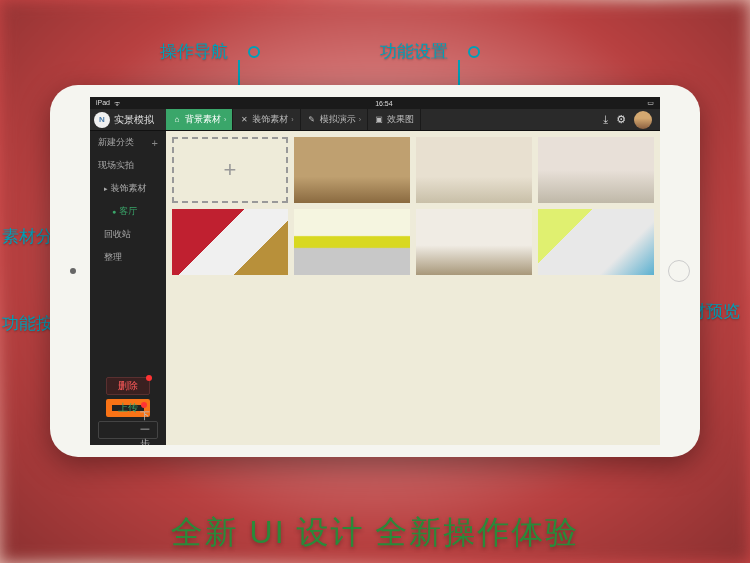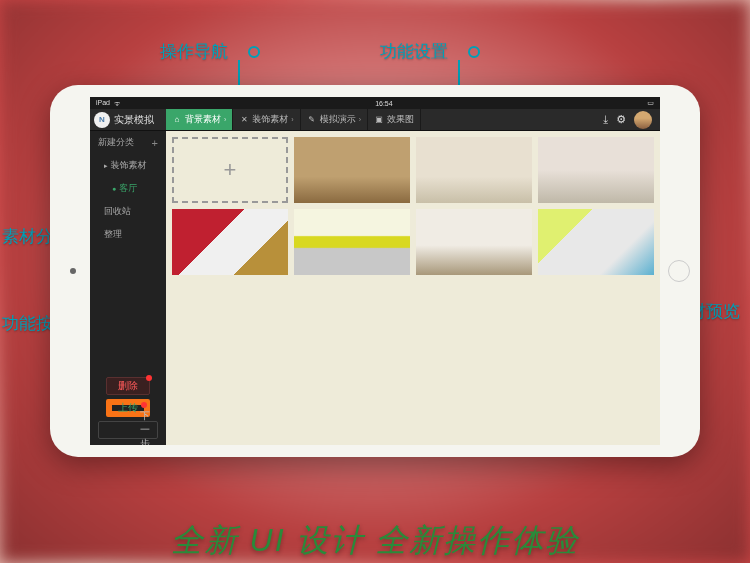--- a/index.html
+++ b/index.html
@@ -268,28 +268,27 @@
     flex-shrink: 0;
   }
   .line {
     position: absolute;
     background: #00a0b8;
   }
   .hero-text {
     position: absolute;
     left: 0;
     right: 0;
-    bottom: 0;
+    bottom: 8px;
     text-align: center;
     font-size: 32px;
     color: #2a8a3a;
     letter-spacing: 2px;
     text-shadow: 0 2px 4px rgba(0,0,0,0.3);
     font-weight: 300;
-    font-style: italic;
   }
 </style>
 </head>
 <body>
 
 <div class="bg-blur"></div>
 
 <div class="annot" style="left:160px; top:40px;">
   <span>操作导航</span>
   <span class="dot"></span>
@@ -374,20 +373,23 @@
         <span class="ricon">⚙</span>
         <div class="avatar"></div>
       </div>
     </div>
 
     <div class="appbody">
       <div class="sidebar">
         <div class="side-row">
           <span>新建分类</span>
           <span class="plus">+</span>
+        </div>
+        <div class="side-row">
+          <span>现场实拍</span>
         </div>
         <div class="side-row sub">
           <span><span class="tri">▸</span><span>装饰素材</span></span>
         </div>
         <div class="side-row sub2 selected">
           <span><span class="tri">●</span><span>客厅</span></span>
         </div>
         <div class="side-row sub">
           <span>回收站</span>
         </div>

